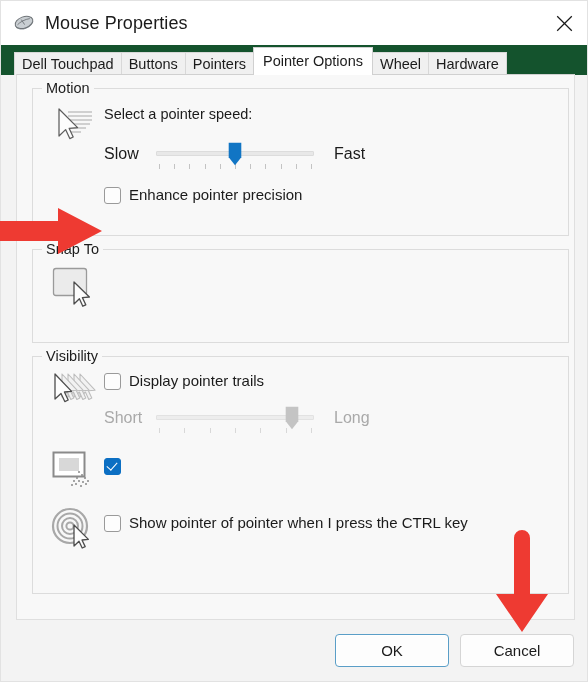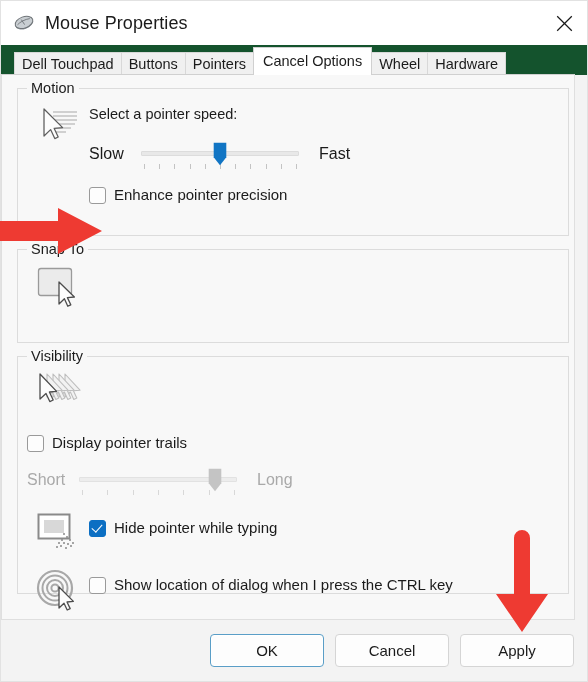--- a/index.html
+++ b/index.html
@@ -100,21 +100,21 @@
     z-index: 3;
     padding: 0 9px;
   }
 
   
   #tabpage {
     flex: 1 1 auto;
     background: #f8f8f8;
     border: 1px solid #dfdfdf;
     border-top: 1px solid #d0d0d0;
-    margin: -1px 12px 0 0;
+    margin: -1px 12px 0 15px;
     position: relative;
     box-sizing: border-box;
     z-index: 1;
     padding: 13px 5px 0 15px;
   }
 
   
   .groupbox {
     border: 1px solid #dcdcdc;
     position: relative;
@@ -307,21 +307,21 @@
         <path d="M1.2 1.2 L15.8 15.8 M15.8 1.2 L1.2 15.8" stroke="#1b1b1b" stroke-width="1.25" fill="none"></path>
       </svg>
     </div>
   </div>
 
   <div id="tabstrip">
     <div id="tabstrip-inner">
       <div class="tab">Dell Touchpad</div>
       <div class="tab">Buttons</div>
       <div class="tab">Pointers</div>
-      <div class="tab active">Cancel Options</div>
+      <div class="tab active">Pointer Options</div>
       <div class="tab">Wheel</div>
       <div class="tab">Hardware</div>
     </div>
   </div>
 
   <div id="tabpage">
 
     <div class="groupbox" style="height:148px;">
       <div class="group-title">Motion</div>
       <div class="group-body" style="padding-top:16px;">
@@ -384,21 +384,21 @@
             <path d="M24 17 L24 39 L29.4 33.8 L32.8 41.2 L35.8 39.8 L32.4 32.6 L39.4 32 Z" fill="#fdfdfd" stroke="#4d4d4d" stroke-width="1.3" stroke-linejoin="round"></path>
           </svg>
         </div>
       </div>
     </div>
 
     <div class="groupbox" style="height:238px;">
       <div class="group-title">Visibility</div>
       <div class="group-body" style="padding-top:14px; flex-direction:column; padding-left:9px;">
 
-        <div style="display:flex; width:100%;flex-direction:column;">
+        <div style="display:flex; width:100%;">
           <div class="group-gfx">
             <svg width="46" height="42" viewBox="0 0 46 42">
               <g fill="#f2f2f2" stroke="#bdbdbd" stroke-width="1.1" stroke-linejoin="round">
                 <path d="M30 3 L30 26 L35.4 21 L38.8 28.4 L41.8 27 L38.4 19.8 L45 19.2 Z"></path>
                 <path d="M24 3 L24 26 L29.4 21 L32.8 28.4 L35.8 27 L32.4 19.8 L39 19.2 Z"></path>
                 <path d="M18 3 L18 26 L23.4 21 L26.8 28.4 L29.8 27 L26.4 19.8 L33 19.2 Z"></path>
                 <path d="M12 3 L12 26 L17.4 21 L20.8 28.4 L23.8 27 L20.4 19.8 L27 19.2 Z"></path>
               </g>
               <path d="M5 3 L5 28 L11 22.4 L14.8 30.6 L18.2 29 L14.4 21 L21.6 20.4 Z" fill="#fdfdfd" stroke="#4d4d4d" stroke-width="1.3" stroke-linejoin="round"></path>
             </svg>
@@ -450,54 +450,52 @@
                 <circle cx="38" cy="32" r="1"></circle>
                   <circle cx="27" cy="29" r="1"></circle>
                 <circle cx="24" cy="32" r="1"></circle>
                   <circle cx="22" cy="36" r="1"></circle>
               </g>
             </svg>
           </div>
           <div class="group-content">
             <div class="check-row" style="margin-top:7px;">
               <div class="cbox checked"></div>
-              <div class="check-label">Hide pointer while typing</div>
             </div>
           </div>
         </div>
 
         <div style="display:flex; width:100%; margin-top:13px;">
           <div class="group-gfx">
             <svg width="46" height="44" viewBox="0 0 46 44">
               <g fill="none" stroke="#a8a8a8">
                 <circle cx="20" cy="20" r="17" stroke-width="2.2"></circle>
                 <circle cx="20" cy="20" r="12.5" stroke-width="2"></circle>
                 <circle cx="20" cy="20" r="8" stroke-width="2"></circle>
                 <circle cx="20" cy="20" r="3.6" stroke-width="2"></circle>
               </g>
               <path d="M24 19 L24 40 L29 35.2 L32.2 42 L35.2 40.6 L32 34 L38.4 33.4 Z" fill="#fdfdfd" stroke="#4d4d4d" stroke-width="1.3" stroke-linejoin="round"></path>
             </svg>
           </div>
           <div class="group-content">
             <div class="check-row" style="margin-top:7px;">
               <div class="cbox"></div>
-              <div class="check-label">Show location of dialog when I press the CTRL key</div>
+              <div class="check-label">Show pointer of pointer when I press the CTRL key</div>
             </div>
           </div>
         </div>
 
       </div>
     </div>
 
   </div>
 
   <div id="buttonbar">
     <div class="dlgbutton default">OK</div>
     <div class="dlgbutton">Cancel</div>
-    <div class="dlgbutton">Apply</div>
   </div>
 
 </div>
 
 <svg class="anno" id="arrow-right" width="106" height="52" viewBox="0 0 106 52">
   <path d="M0 16 H60 V3 L104 26 L60 49 V36 H0 Z" fill="#ee3a32"></path>
 </svg>
 
 <svg class="anno" id="arrow-down" width="60" height="110" viewBox="0 0 60 110">
   <path d="M22 10 a8 8 0 0 1 16 0 V66 H56 L30 104 L4 66 H22 Z" fill="#ee3a32"></path>

